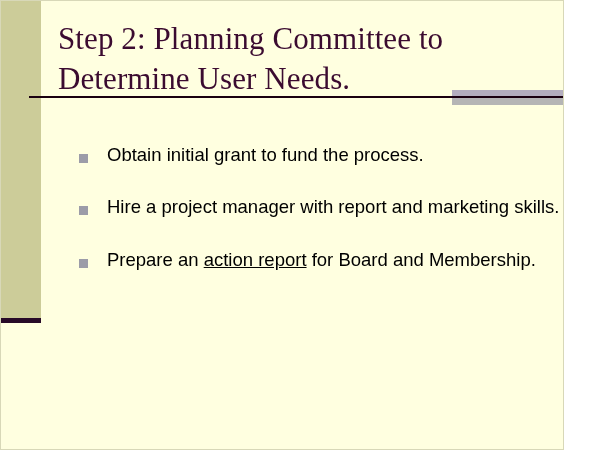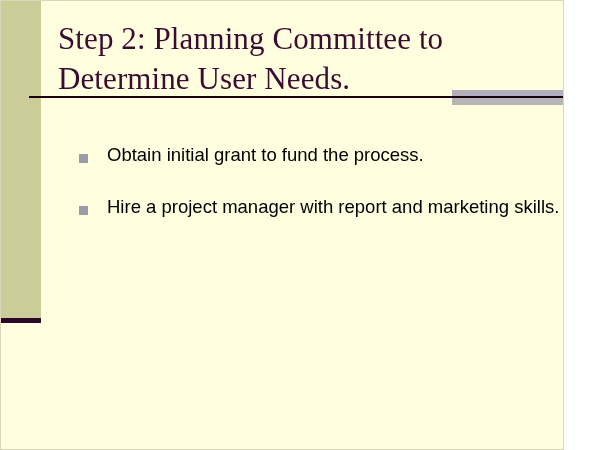--- a/index.html
+++ b/index.html
@@ -143,16 +143,20 @@
       <span class="bullet-marker"></span>
       <span class="bullet-text">Obtain initial grant to fund the process.</span>
     </li>
 
     <li class="bullet-item">
       <span class="bullet-marker"></span>
       <span class="bullet-text">Hire a project manager with report and marketing skills.</span>
     </li>
 
 
+    <li class="bullet-item">
+      <span class="bullet-marker"></span>
+      <span class="bullet-text"><span>Prepare an </span><span class="underlined">action report</span><span> for Board and Membership.</span></span>
+    </li>
 
   </ul>
 
 </div>
 
 </body></html>

